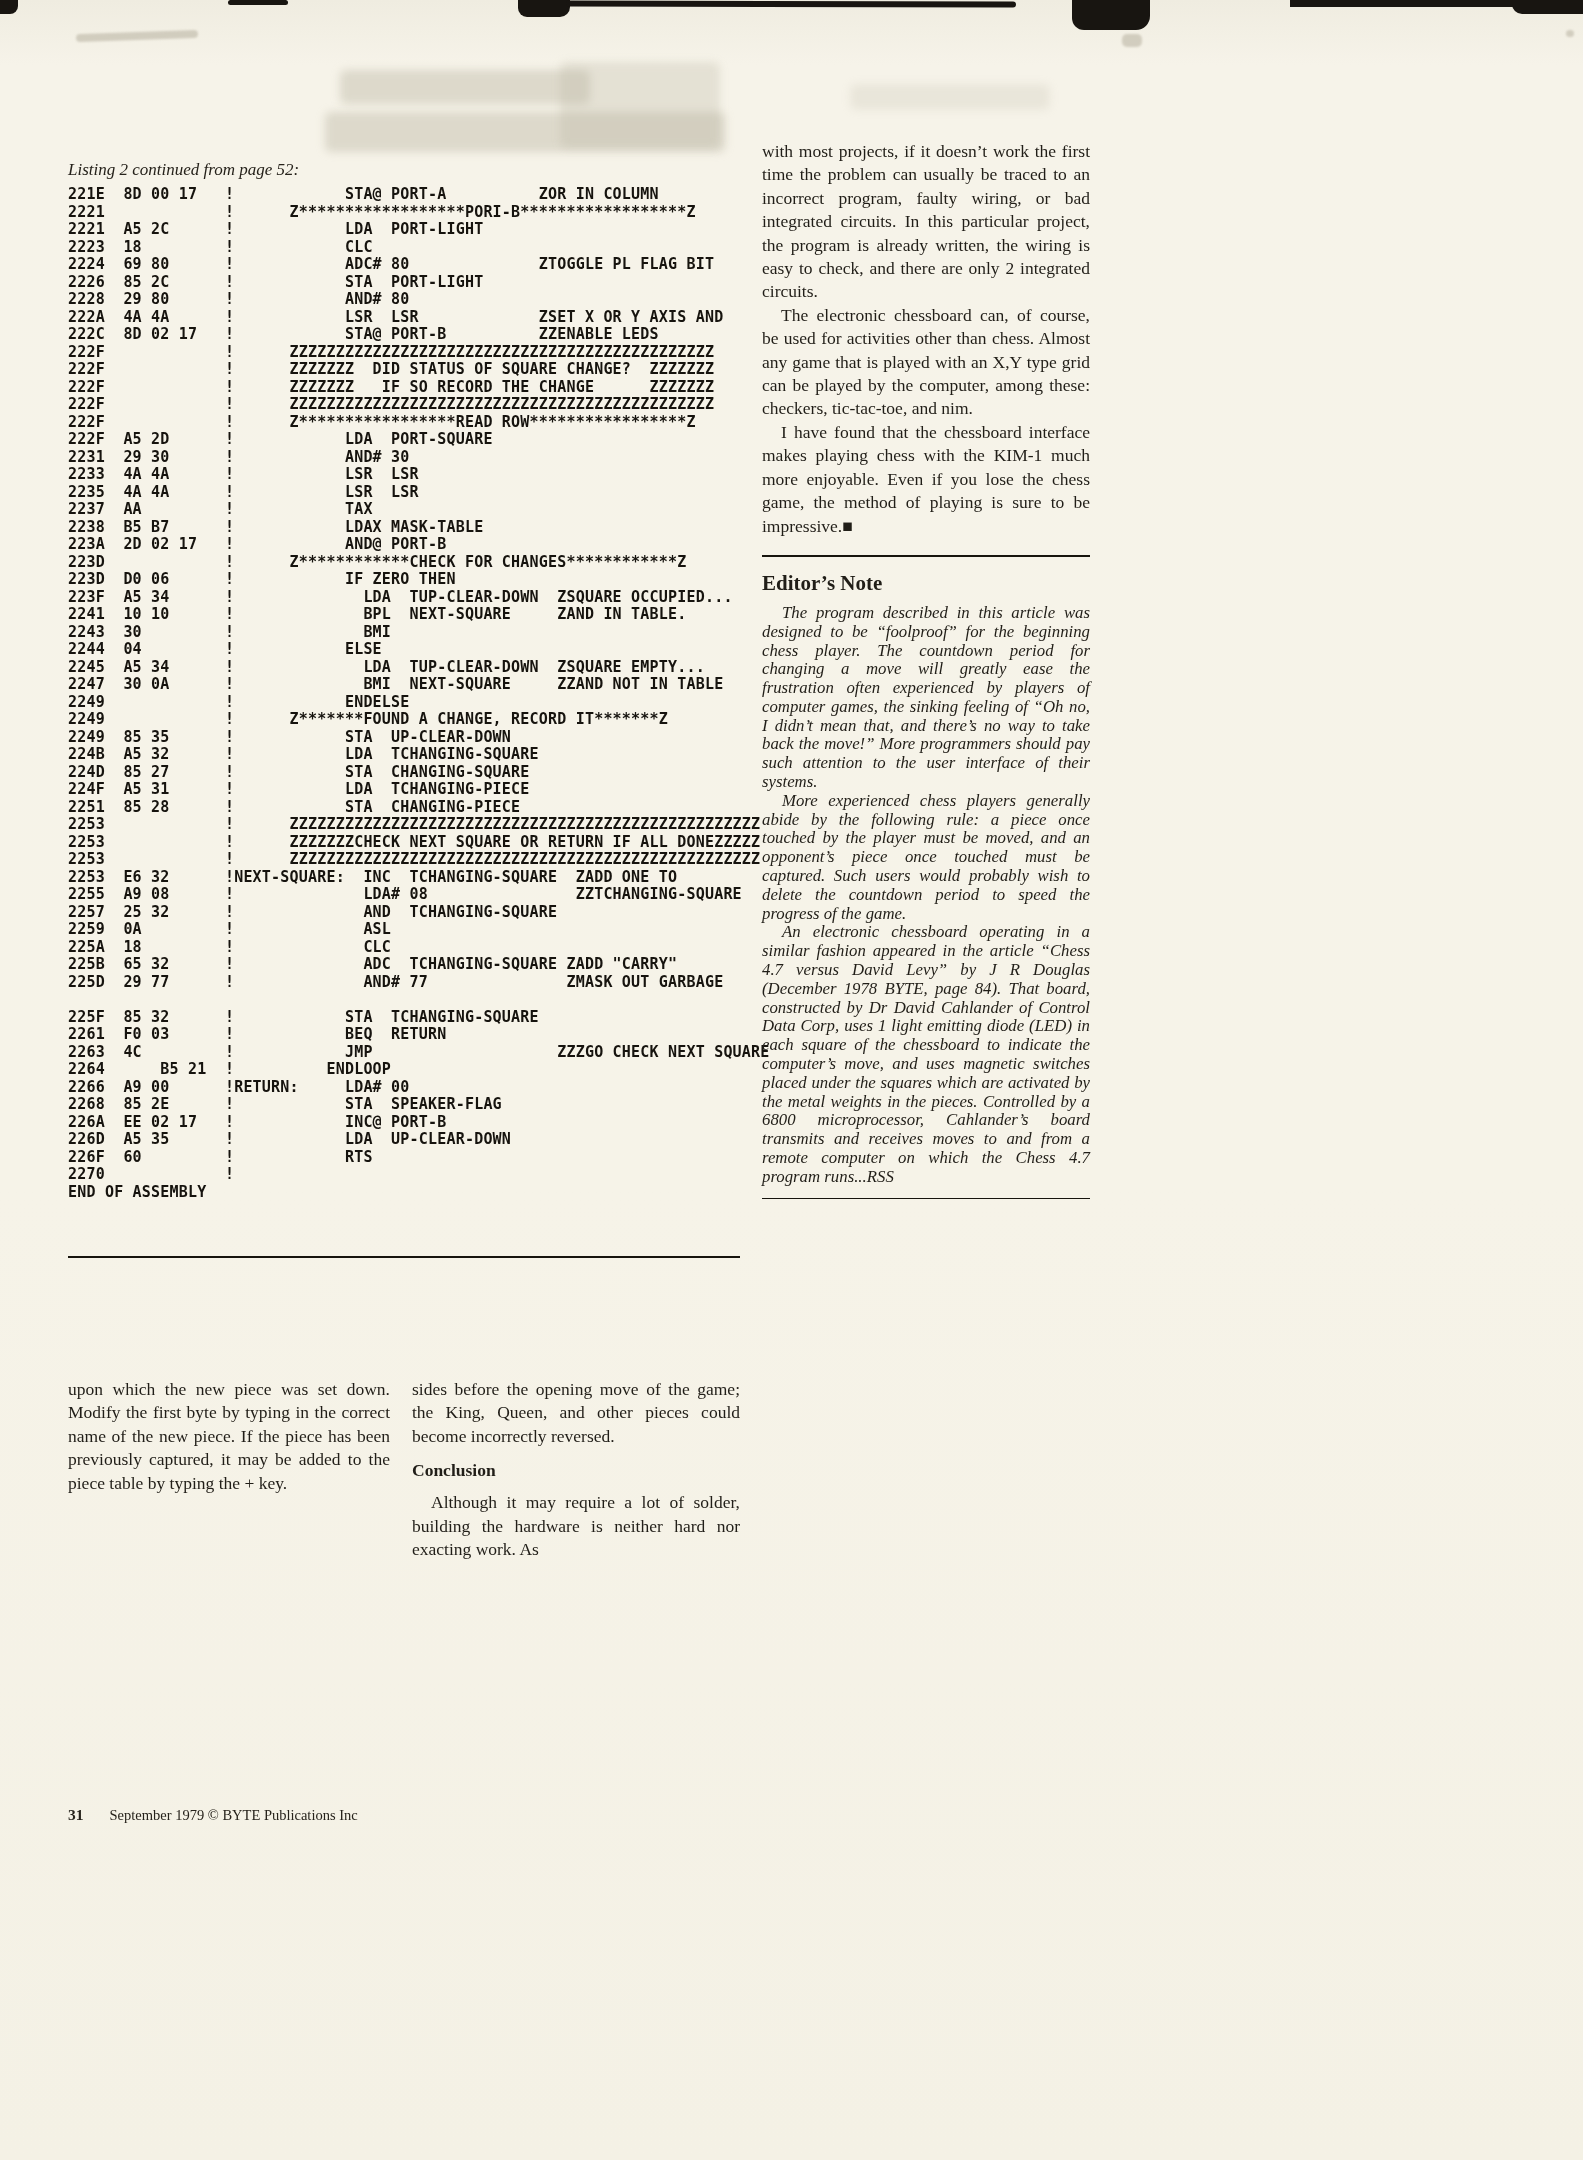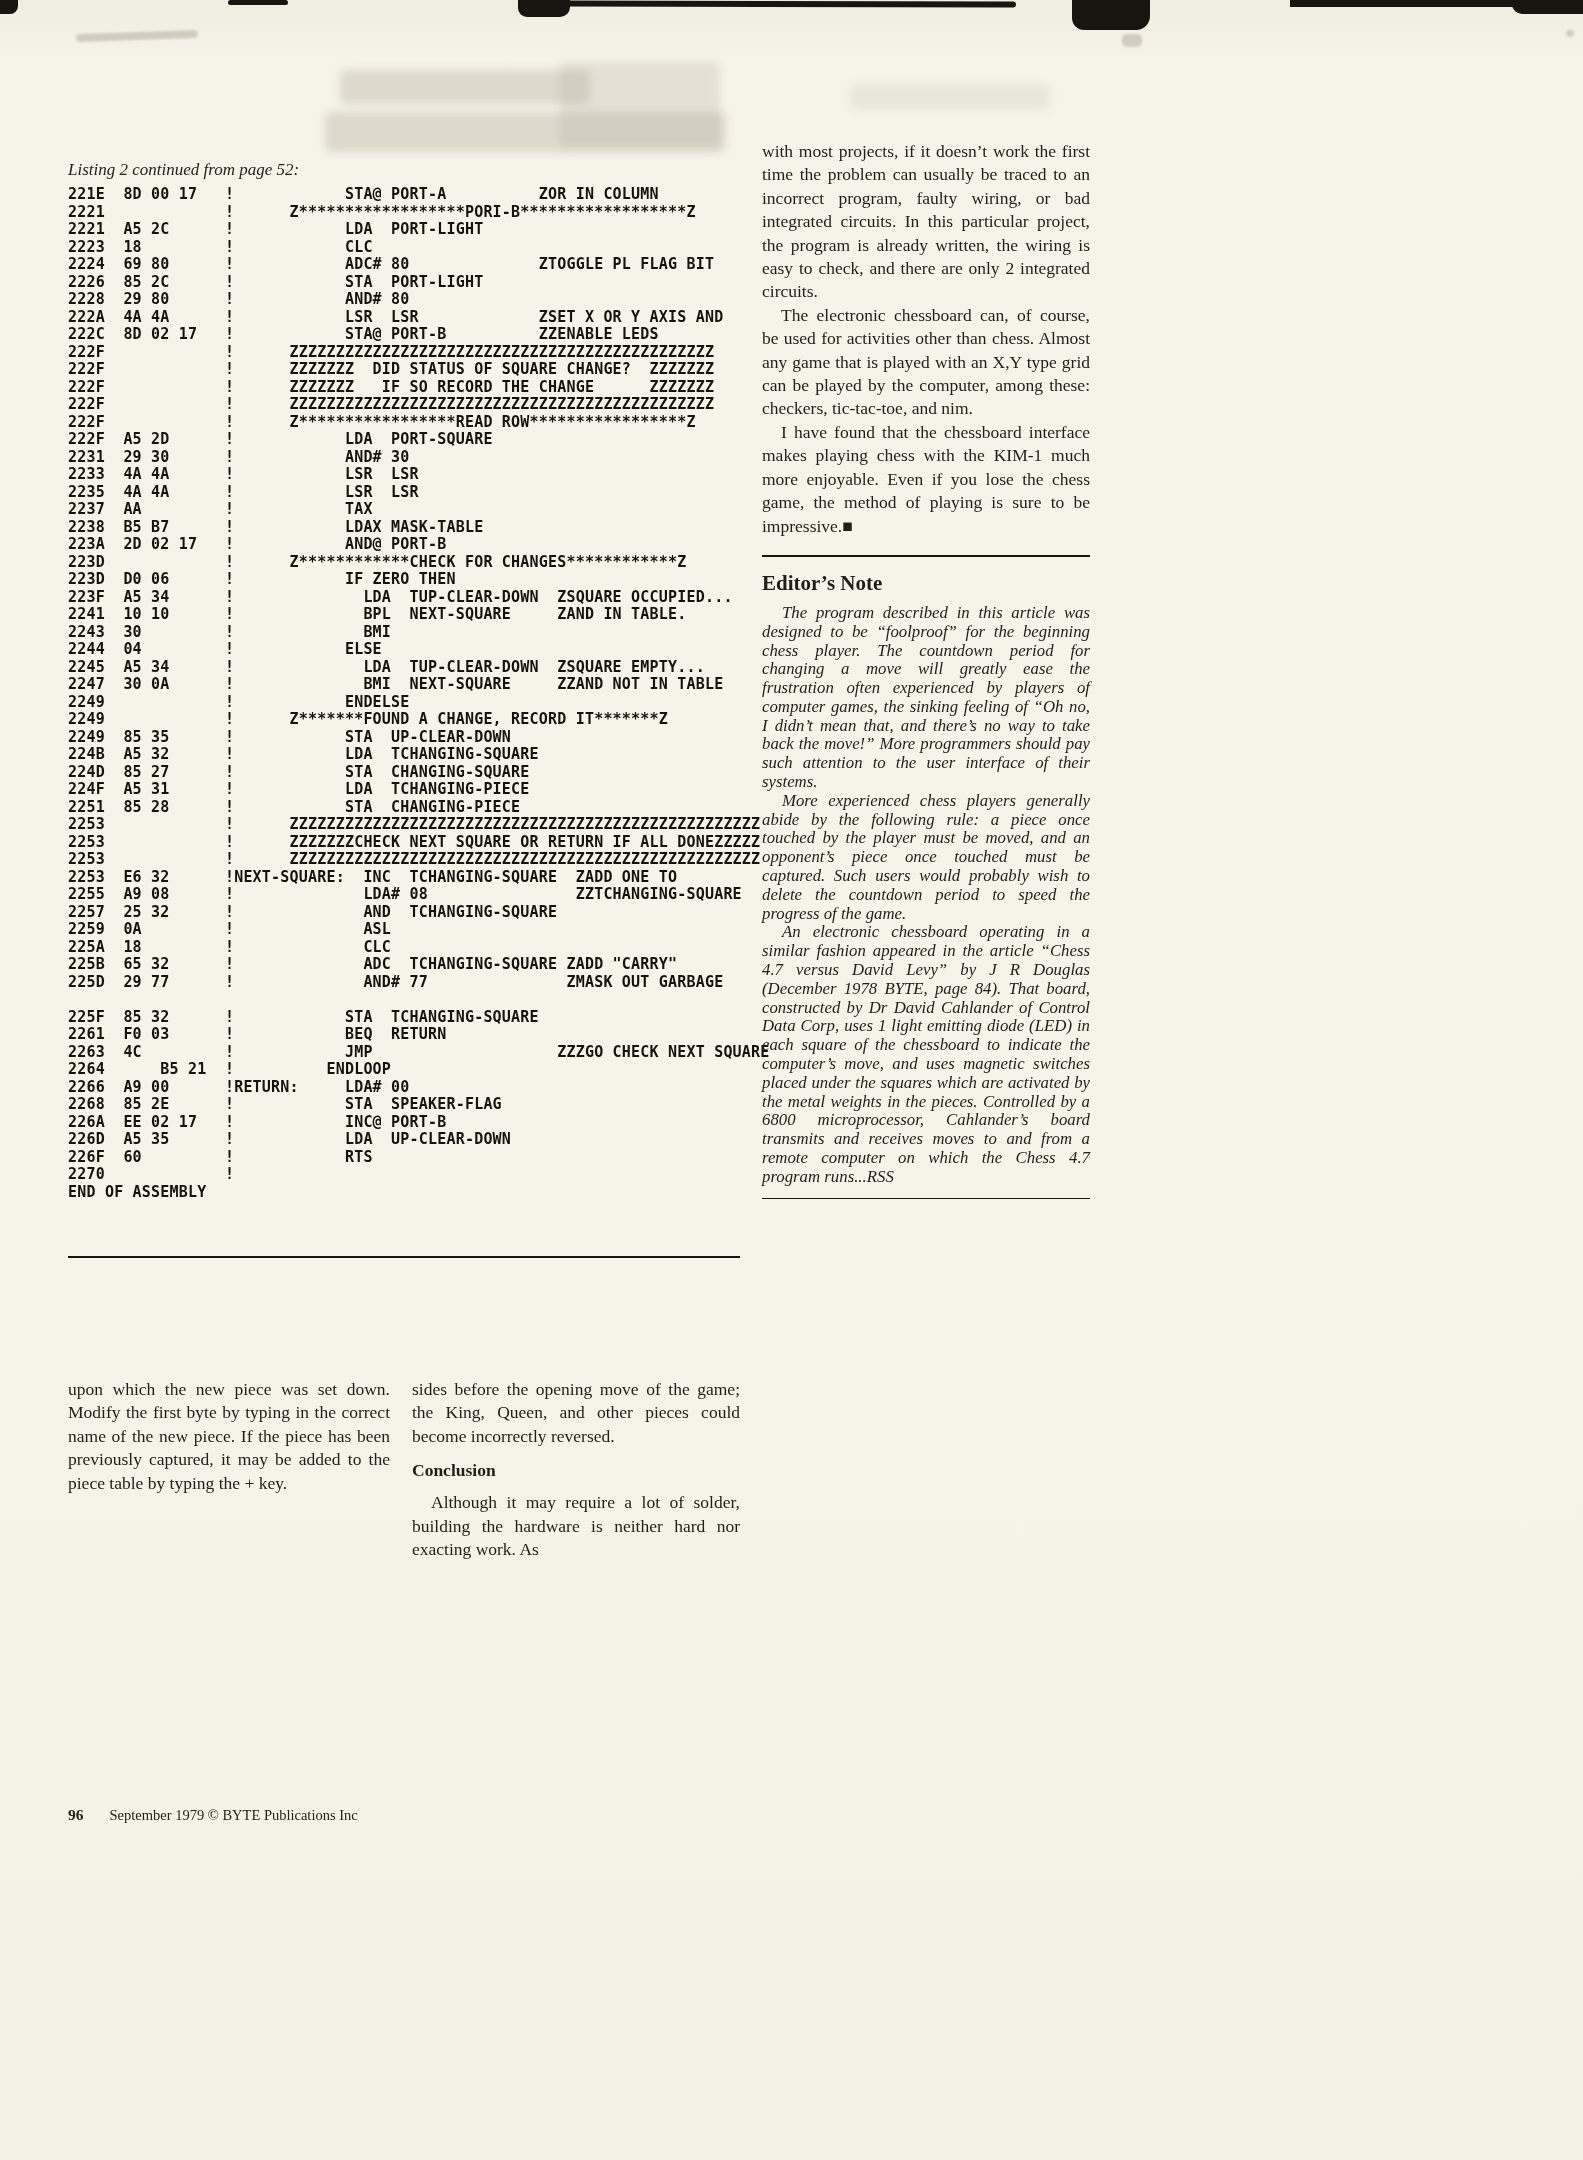--- a/index.html
+++ b/index.html
@@ -169,16 +169,16 @@
     <h3 class="editors-heading">Editor’s Note</h3>
     <div class="editors-text">
         <p>The program described in this article was designed to be “foolproof” for the beginning chess player. The countdown period for changing a move will greatly ease the frustration often experienced by players of computer games, the sinking feeling of “Oh no, I didn’t mean that, and there’s no way to take back the move!” More programmers should pay such attention to the user interface of their systems.</p>
         <p>More experienced chess players generally abide by the following rule: a piece once touched by the player must be moved, and an opponent’s piece once touched must be captured. Such users would probably wish to delete the countdown period to speed the progress of the game.</p>
         <p>An electronic chessboard operating in a similar fashion appeared in the article “Chess 4.7 versus David Levy” by J R Douglas (December 1978 BYTE, page 84). That board, constructed by Dr David Cahlander of Control Data Corp, uses 1 light emitting diode (LED) in each square of the chessboard to indicate the computer’s move, and uses magnetic switches placed under the squares which are activated by the metal weights in the pieces. Controlled by a 6800 microprocessor, Cahlander’s board transmits and receives moves to and from a remote computer on which the Chess 4.7 program runs...RSS</p>
       </div>
     <hr class="hr-thin hr-bottom">
   </div>
 
   <div class="footer">
-    <span class="pgnum">96</span><span>September 1979 © BYTE Publications Inc</span>
+    <span class="pgnum">31</span><span>September 1979 © BYTE Publications Inc</span>
   </div>
 
 </div>
 
 </body></html>

